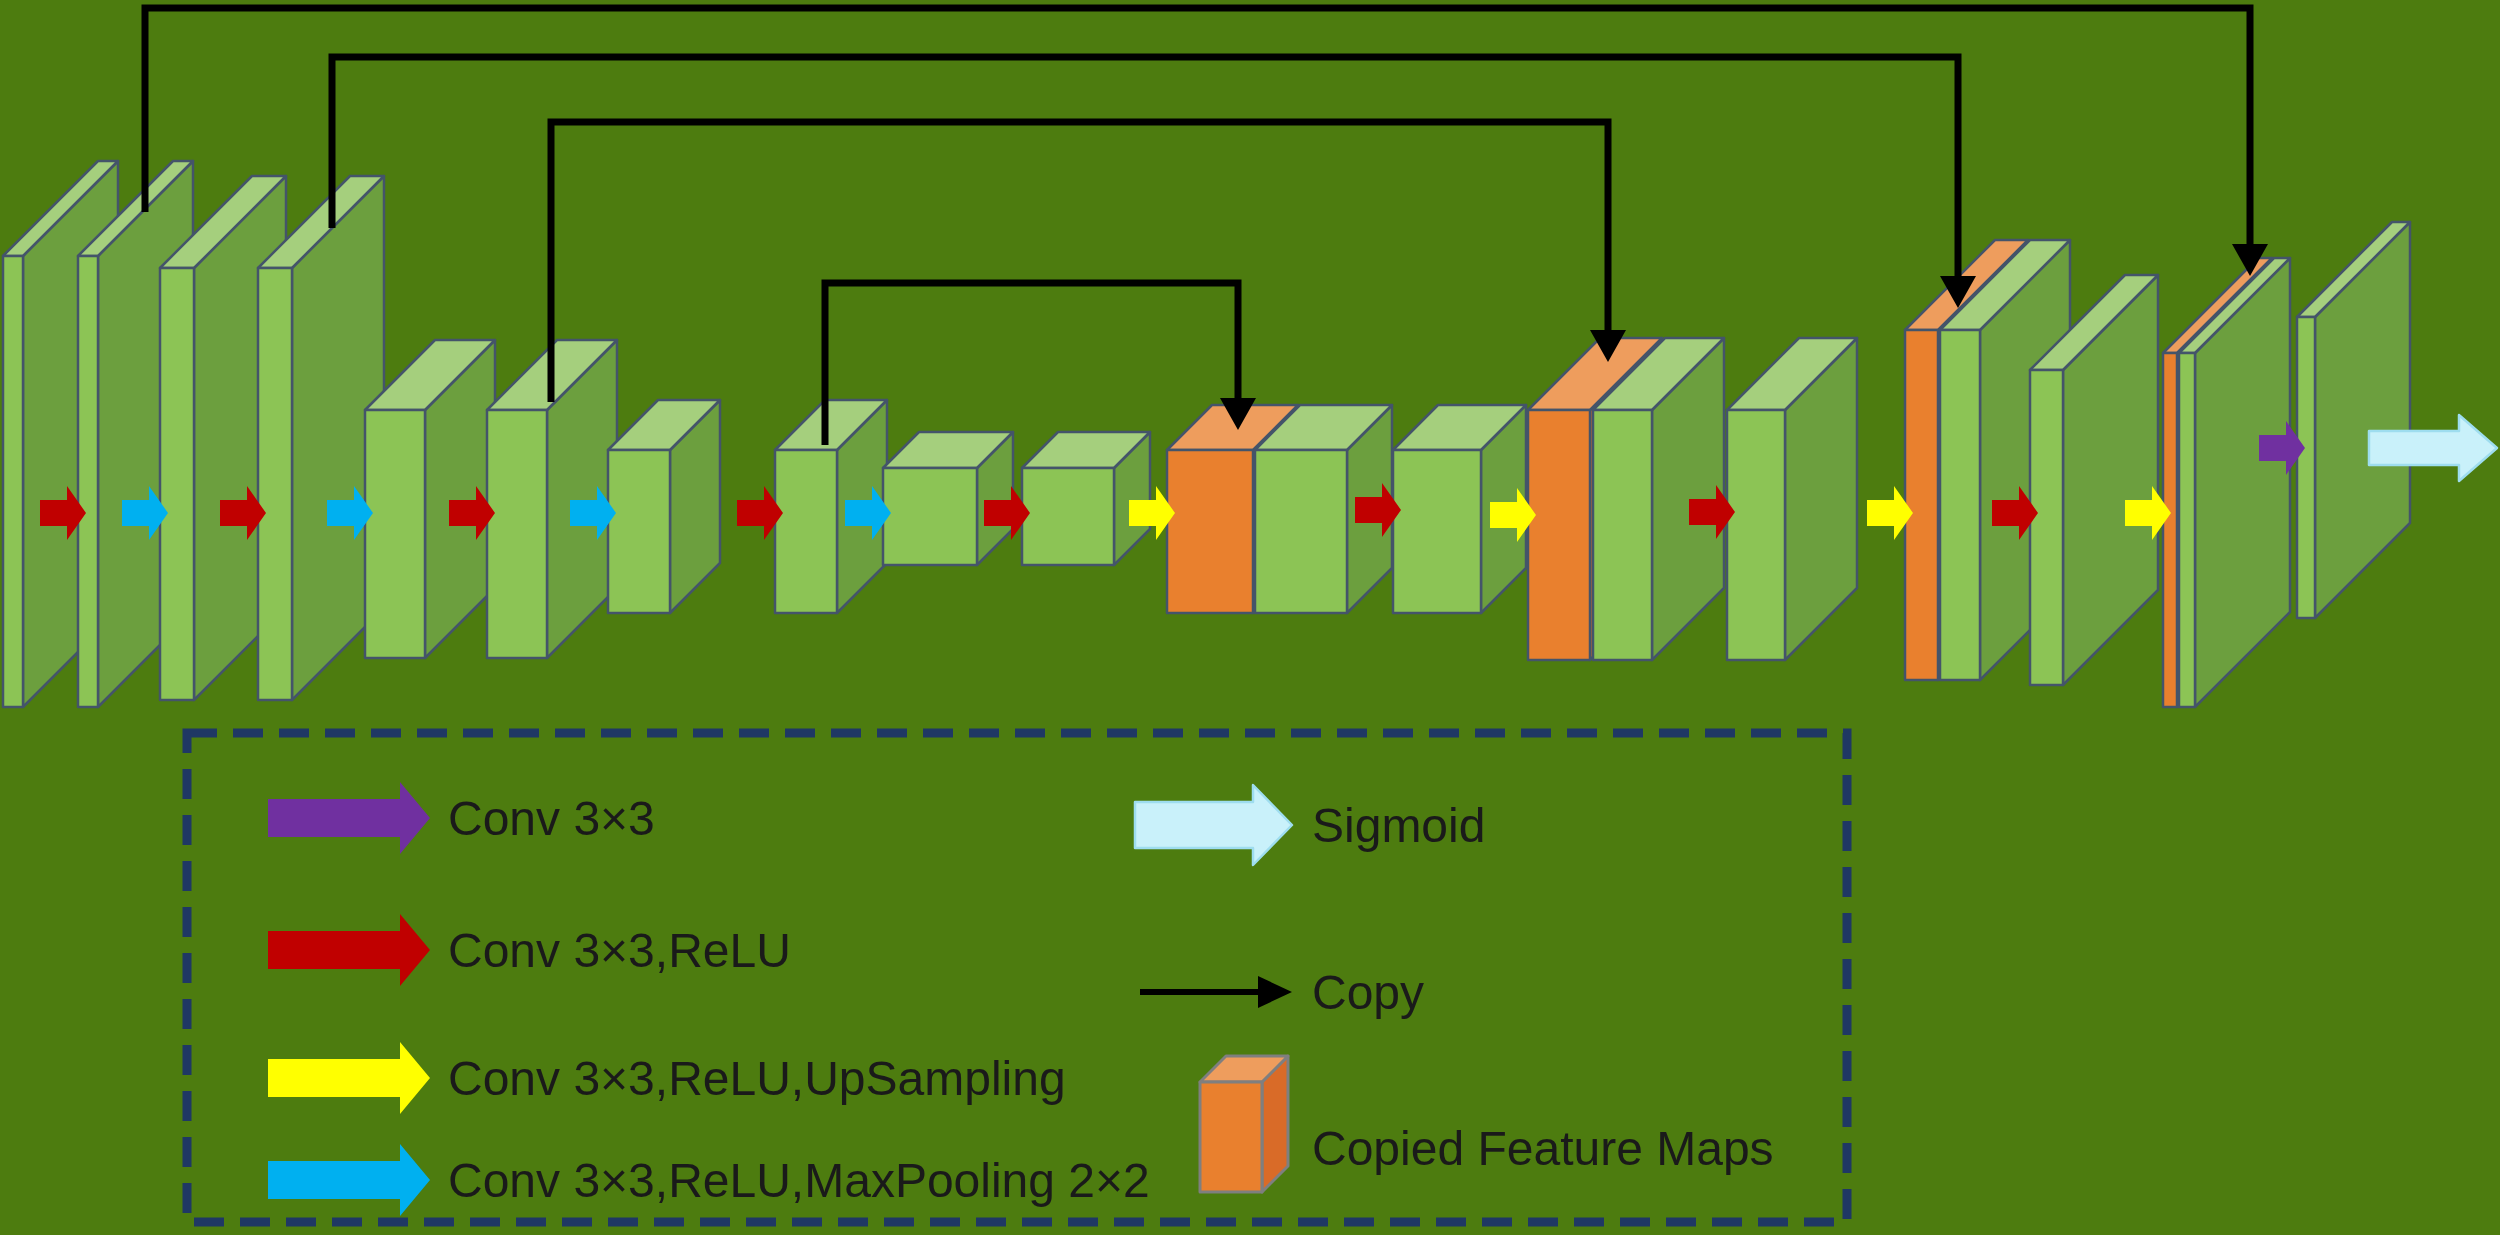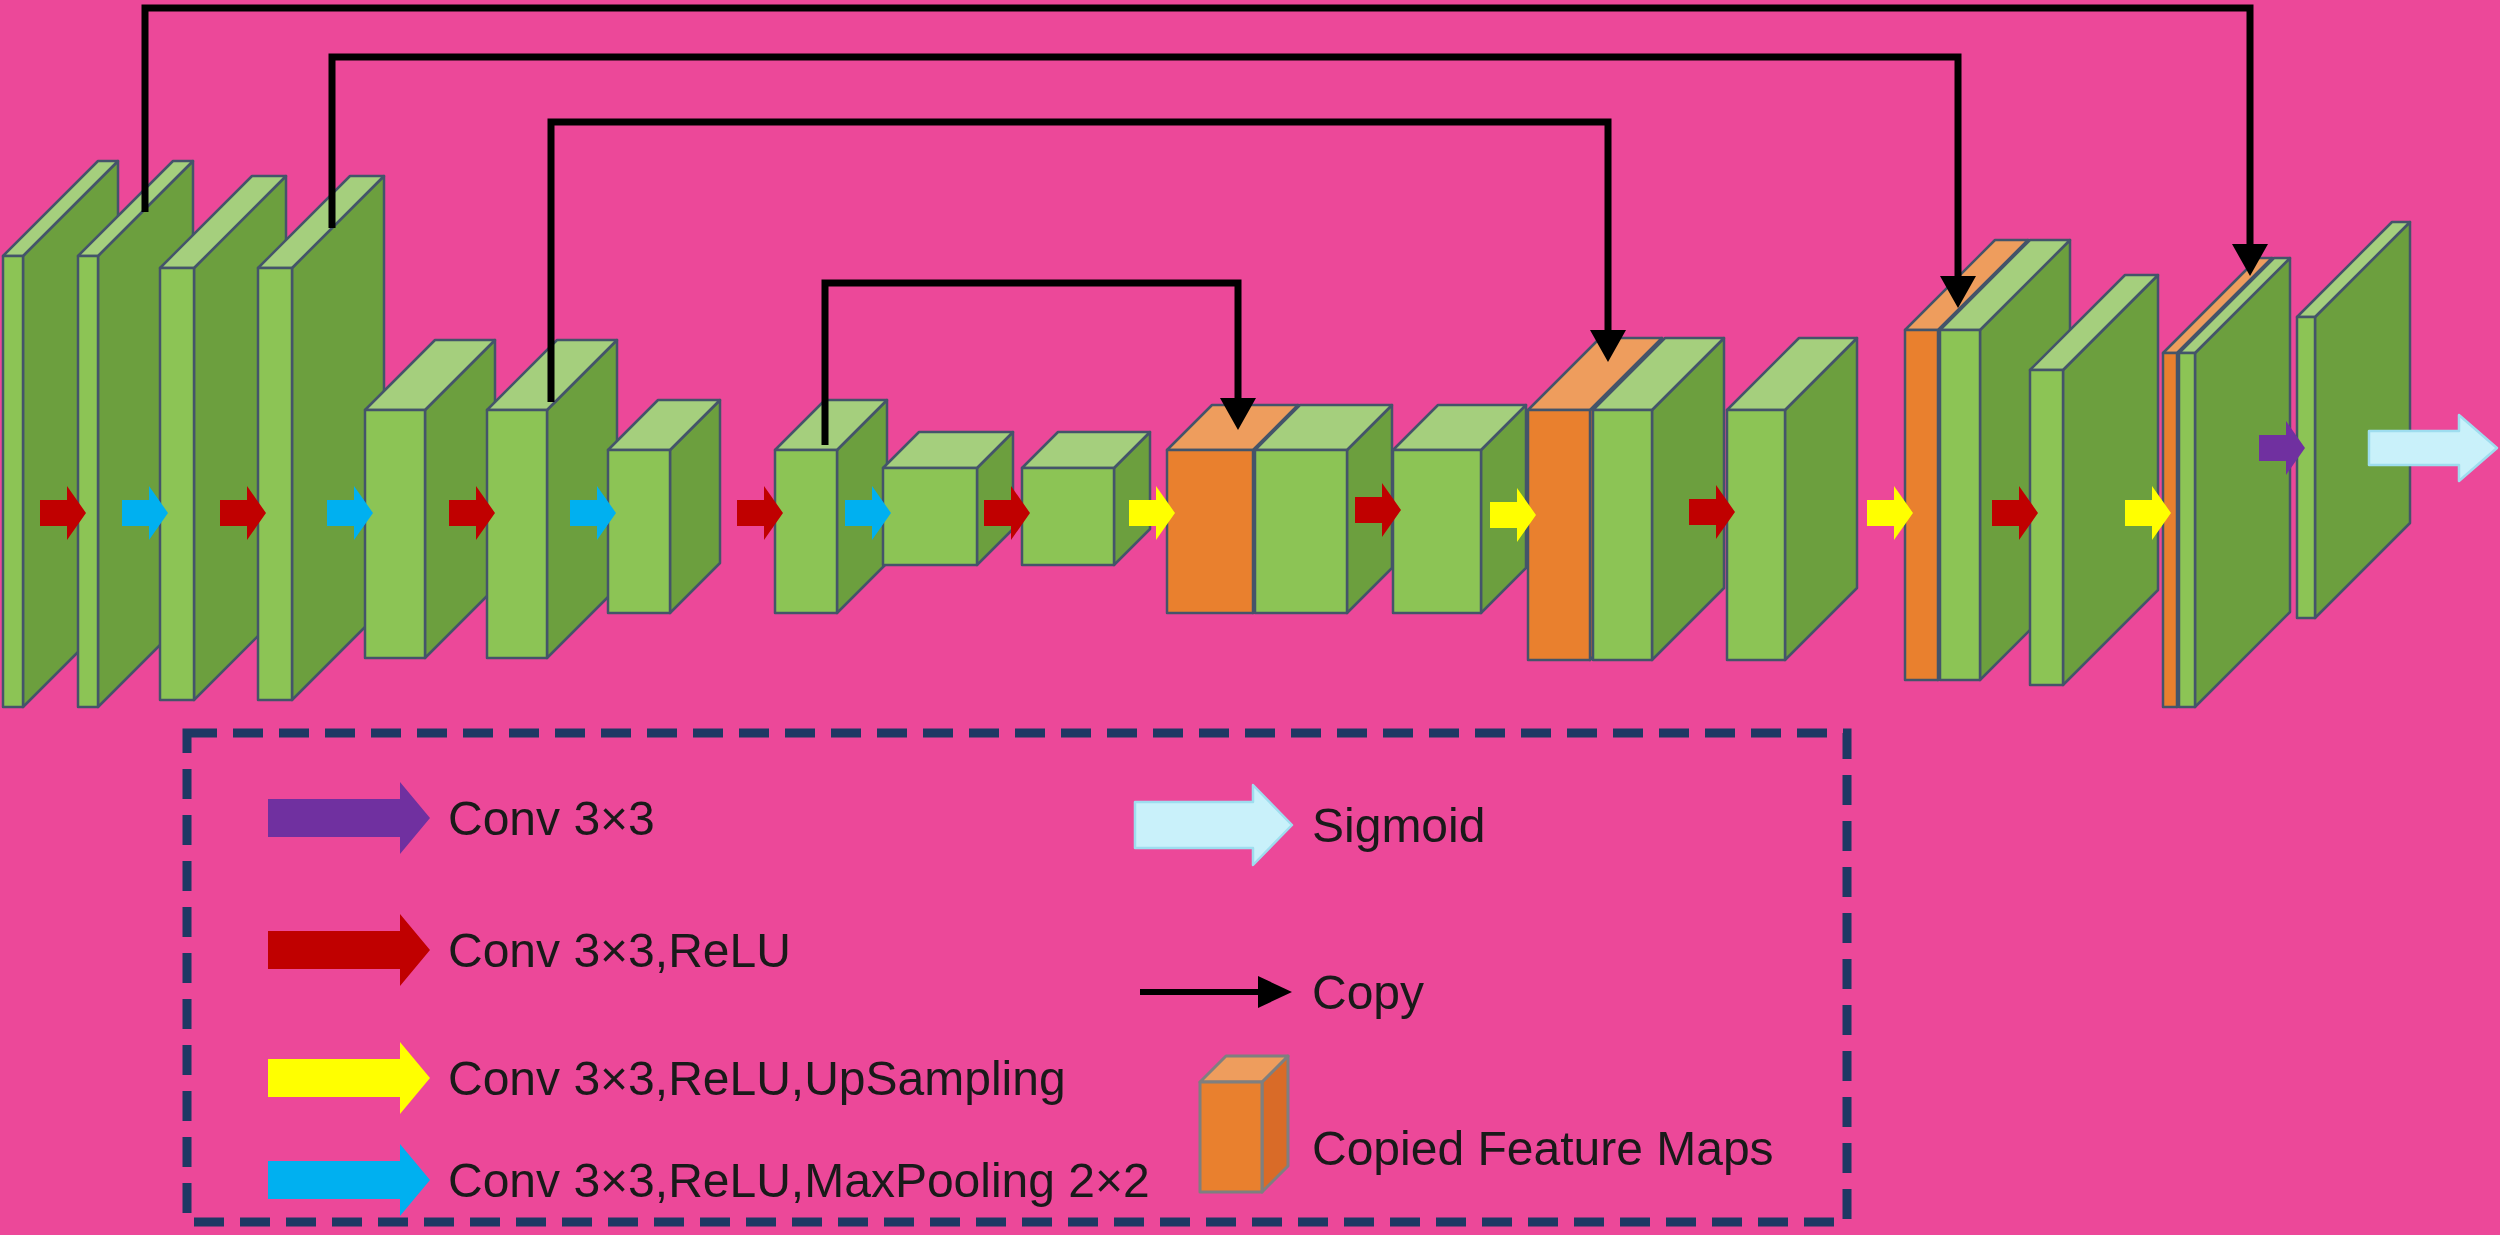--- a/index.html
+++ b/index.html
@@ -4,21 +4,21 @@
 <style>
   html, body {
     margin: 0;
     padding: 0;
     background: #ffffff;
   }
   .canvas {
     position: relative;
     width: 2500px;
     height: 1235px;
-    background: #ec4899;
+    background: #4d7c0f;
     font-family: "Liberation Sans", sans-serif;
     overflow: hidden;
   }
   svg { display: block; }
   .legend-label {
     font-family: "Liberation Sans", sans-serif;
     font-size: 48px;
     fill: #1a1a1a;
   }
 </style>

